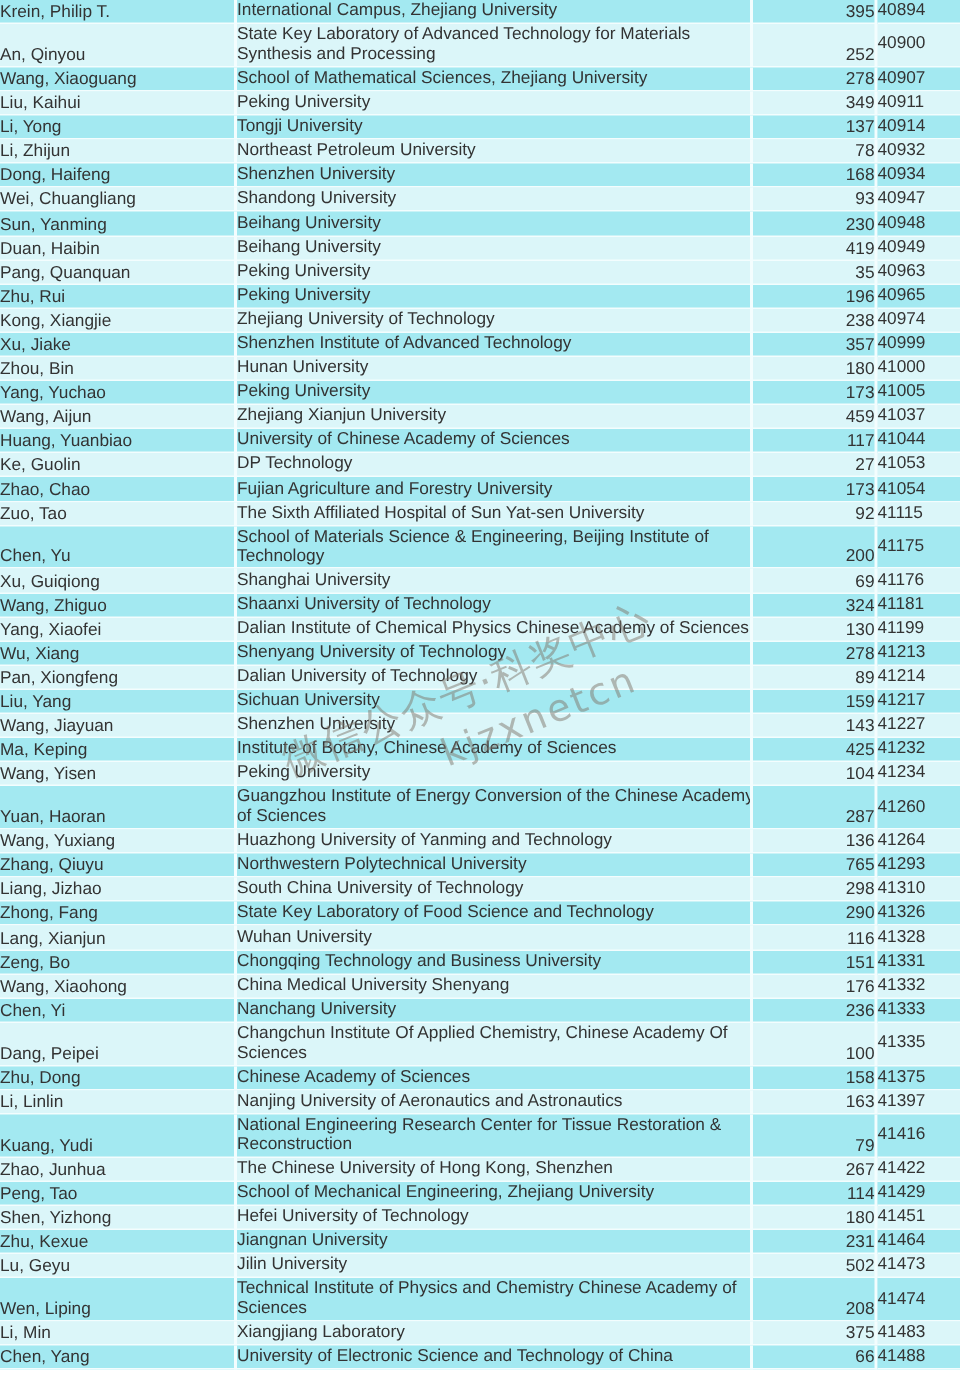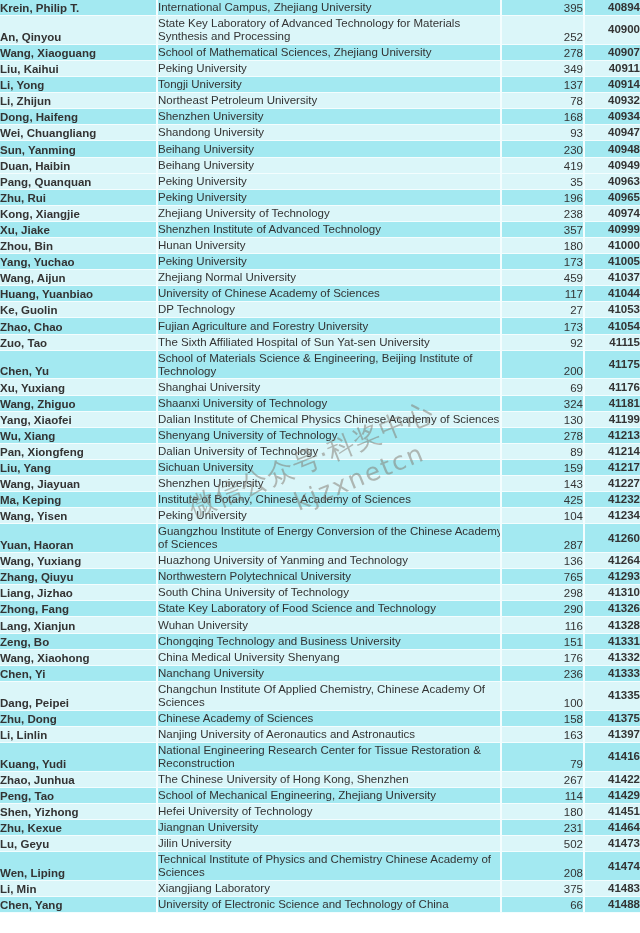--- a/index.html
+++ b/index.html
@@ -34,40 +34,37 @@
   }
   tr.r{height:16.1px;}
   tr.r.tall{height:28.8px;}
   tr.dark td{background:var(--row-dark);}
   tr.light td{background:var(--row-light);}
   td.c-name{
     vertical-align:bottom;
     padding:0 2px 1px 4px;
     border-right:2px solid var(--grid);
     white-space:nowrap;
-    font-weight:bold;
   }
   td.c-inst{
     vertical-align:middle;
     padding:0 2px 0 4px;
     border-right:2px solid var(--grid);
   }
   .inst-line{white-space:nowrap;}
   td.c-count{
     vertical-align:bottom;
     text-align:right;
     padding:0 15px 1px 0;
     border-right:2px solid var(--grid);
     margin-left:36px;
   }
   td.c-serial{
     vertical-align:middle;
-    text-align:right;
     padding:0 3px 0 0;
-    font-weight:bold;
   }
   .watermark{
     position:absolute;
     left:183px;top:492px;
     transform:rotate(-22deg);
     transform-origin:0 0;
     color:var(--watermark);
     opacity:0.5;
     pointer-events:none;
     font-family:"DejaVu Sans", sans-serif;
@@ -222,21 +219,21 @@
           <td class="c-name">Yang, Yuchao</td>
           <td class="c-inst">
             <div class="inst-line">Peking University</div>
           </td>
           <td class="c-count">173</td>
           <td class="c-serial">41005</td>
         </tr>
         <tr class="r light">
           <td class="c-name">Wang, Aijun</td>
           <td class="c-inst">
-            <div class="inst-line">Zhejiang Normal University</div>
+            <div class="inst-line">Zhejiang Xianjun University</div>
           </td>
           <td class="c-count">459</td>
           <td class="c-serial">41037</td>
         </tr>
         <tr class="r dark">
           <td class="c-name">Huang, Yuanbiao</td>
           <td class="c-inst">
             <div class="inst-line">University of Chinese Academy of Sciences</div>
           </td>
           <td class="c-count">117</td>
@@ -269,21 +266,21 @@
         <tr class="r dark tall">
           <td class="c-name">Chen, Yu</td>
           <td class="c-inst">
             <div class="inst-line">School of Materials Science &amp; Engineering, Beijing Institute of</div>
             <div class="inst-line">Technology</div>
           </td>
           <td class="c-count">200</td>
           <td class="c-serial">41175</td>
         </tr>
         <tr class="r light">
-          <td class="c-name">Xu, Yuxiang</td>
+          <td class="c-name">Xu, Guiqiong</td>
           <td class="c-inst">
             <div class="inst-line">Shanghai University</div>
           </td>
           <td class="c-count">69</td>
           <td class="c-serial">41176</td>
         </tr>
         <tr class="r dark">
           <td class="c-name">Wang, Zhiguo</td>
           <td class="c-inst">
             <div class="inst-line">Shaanxi University of Technology</div>

